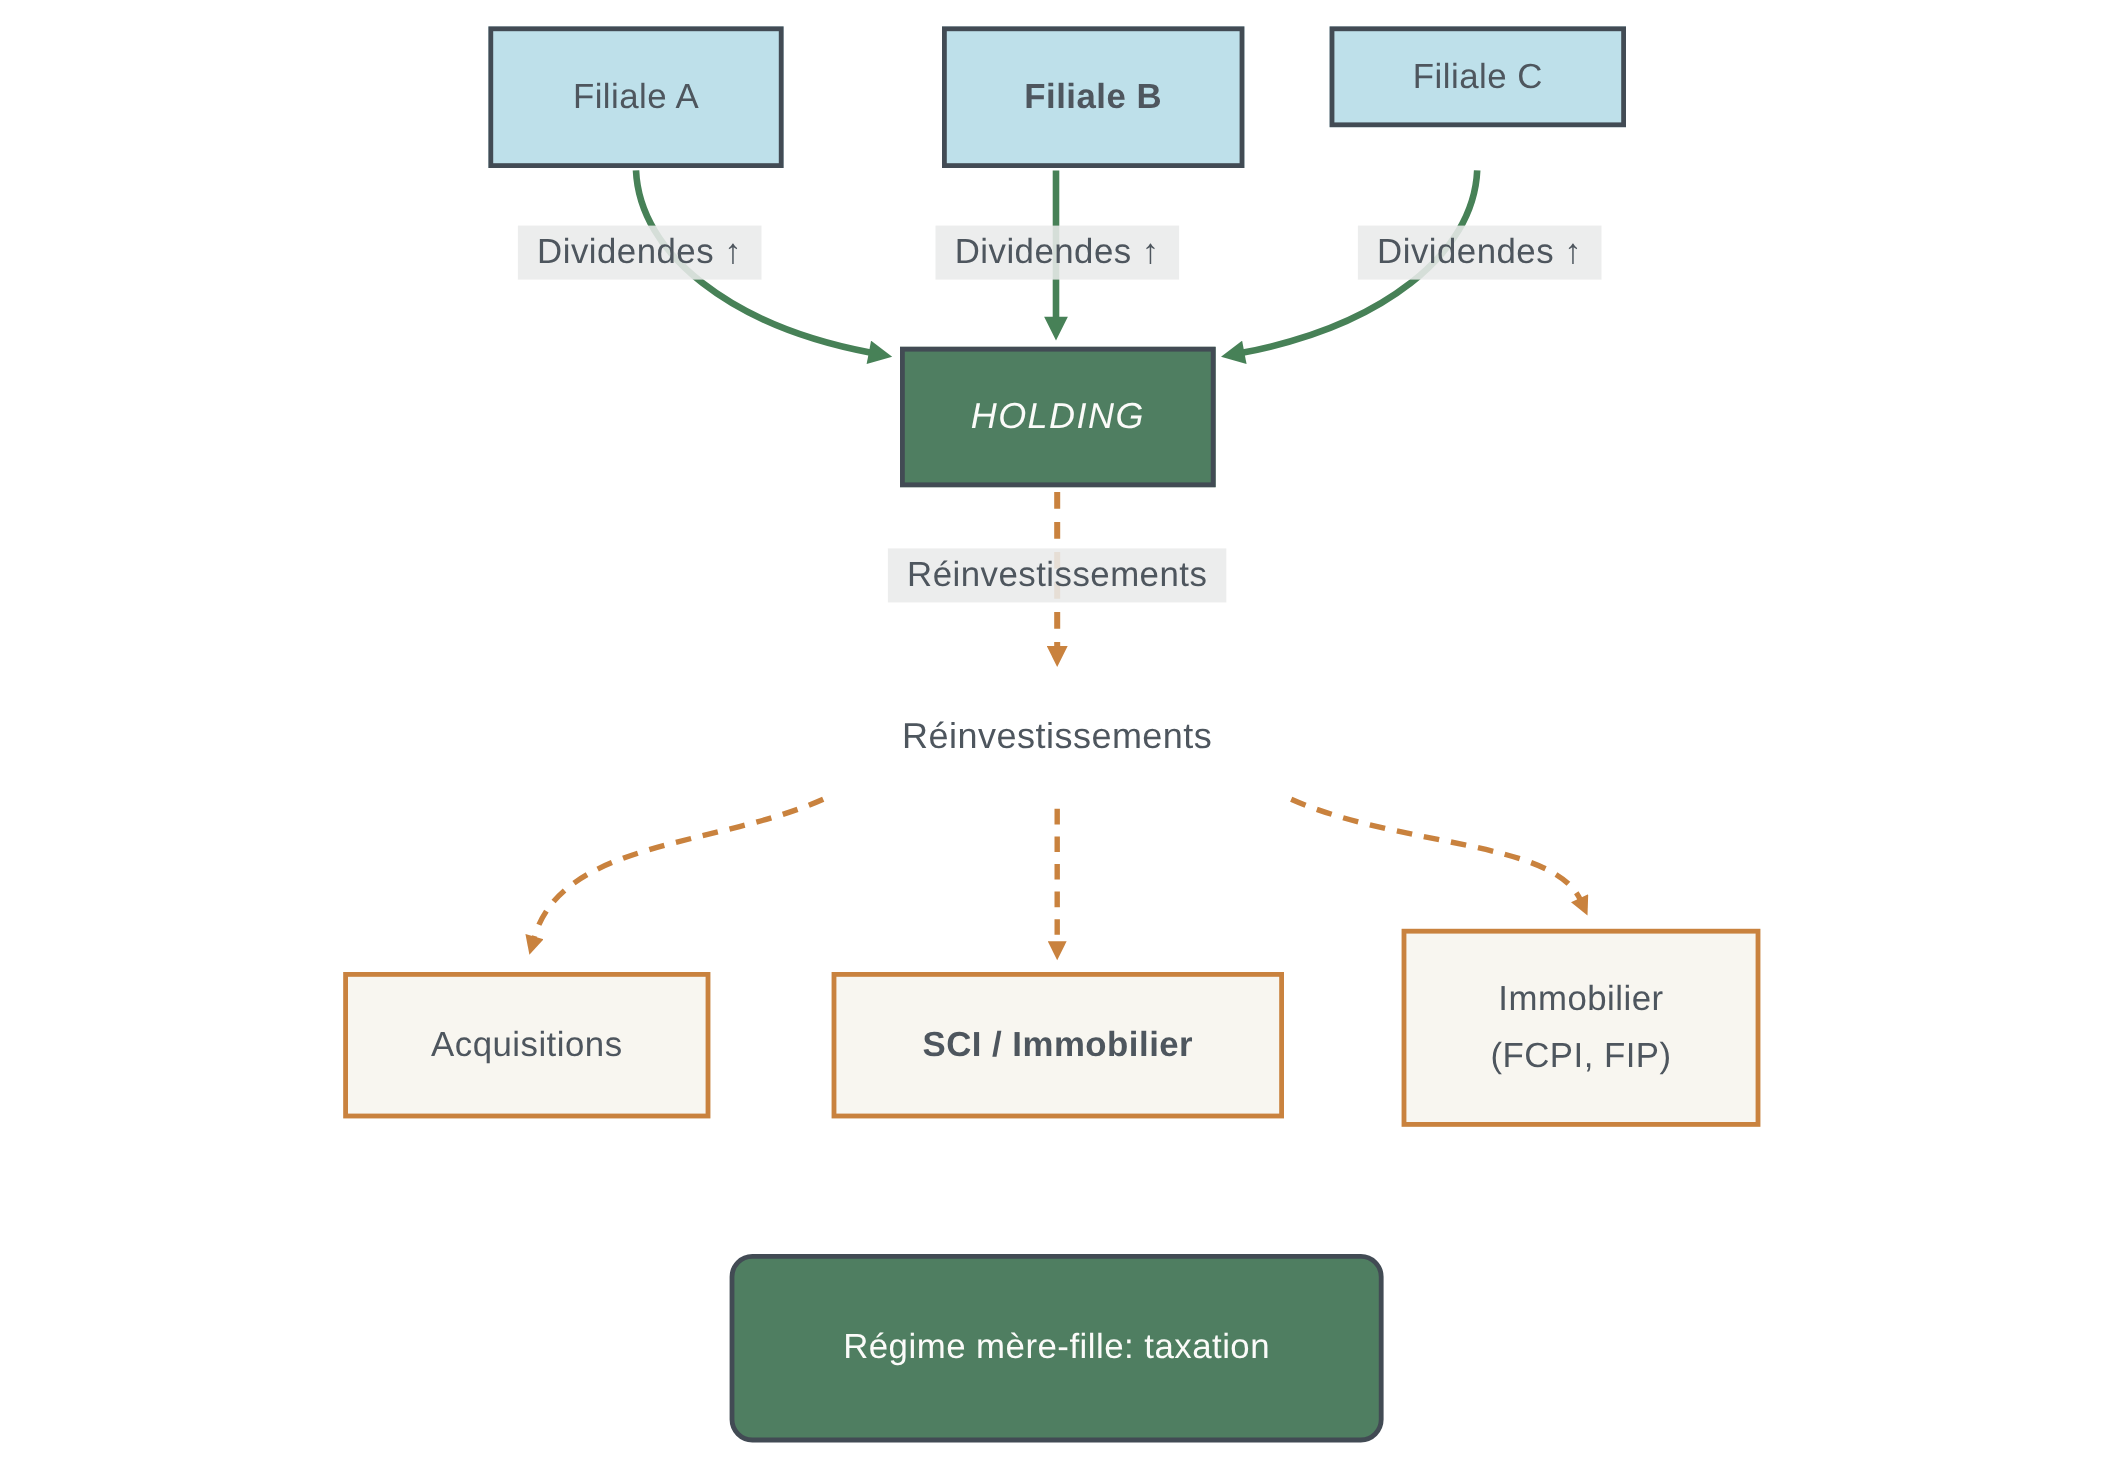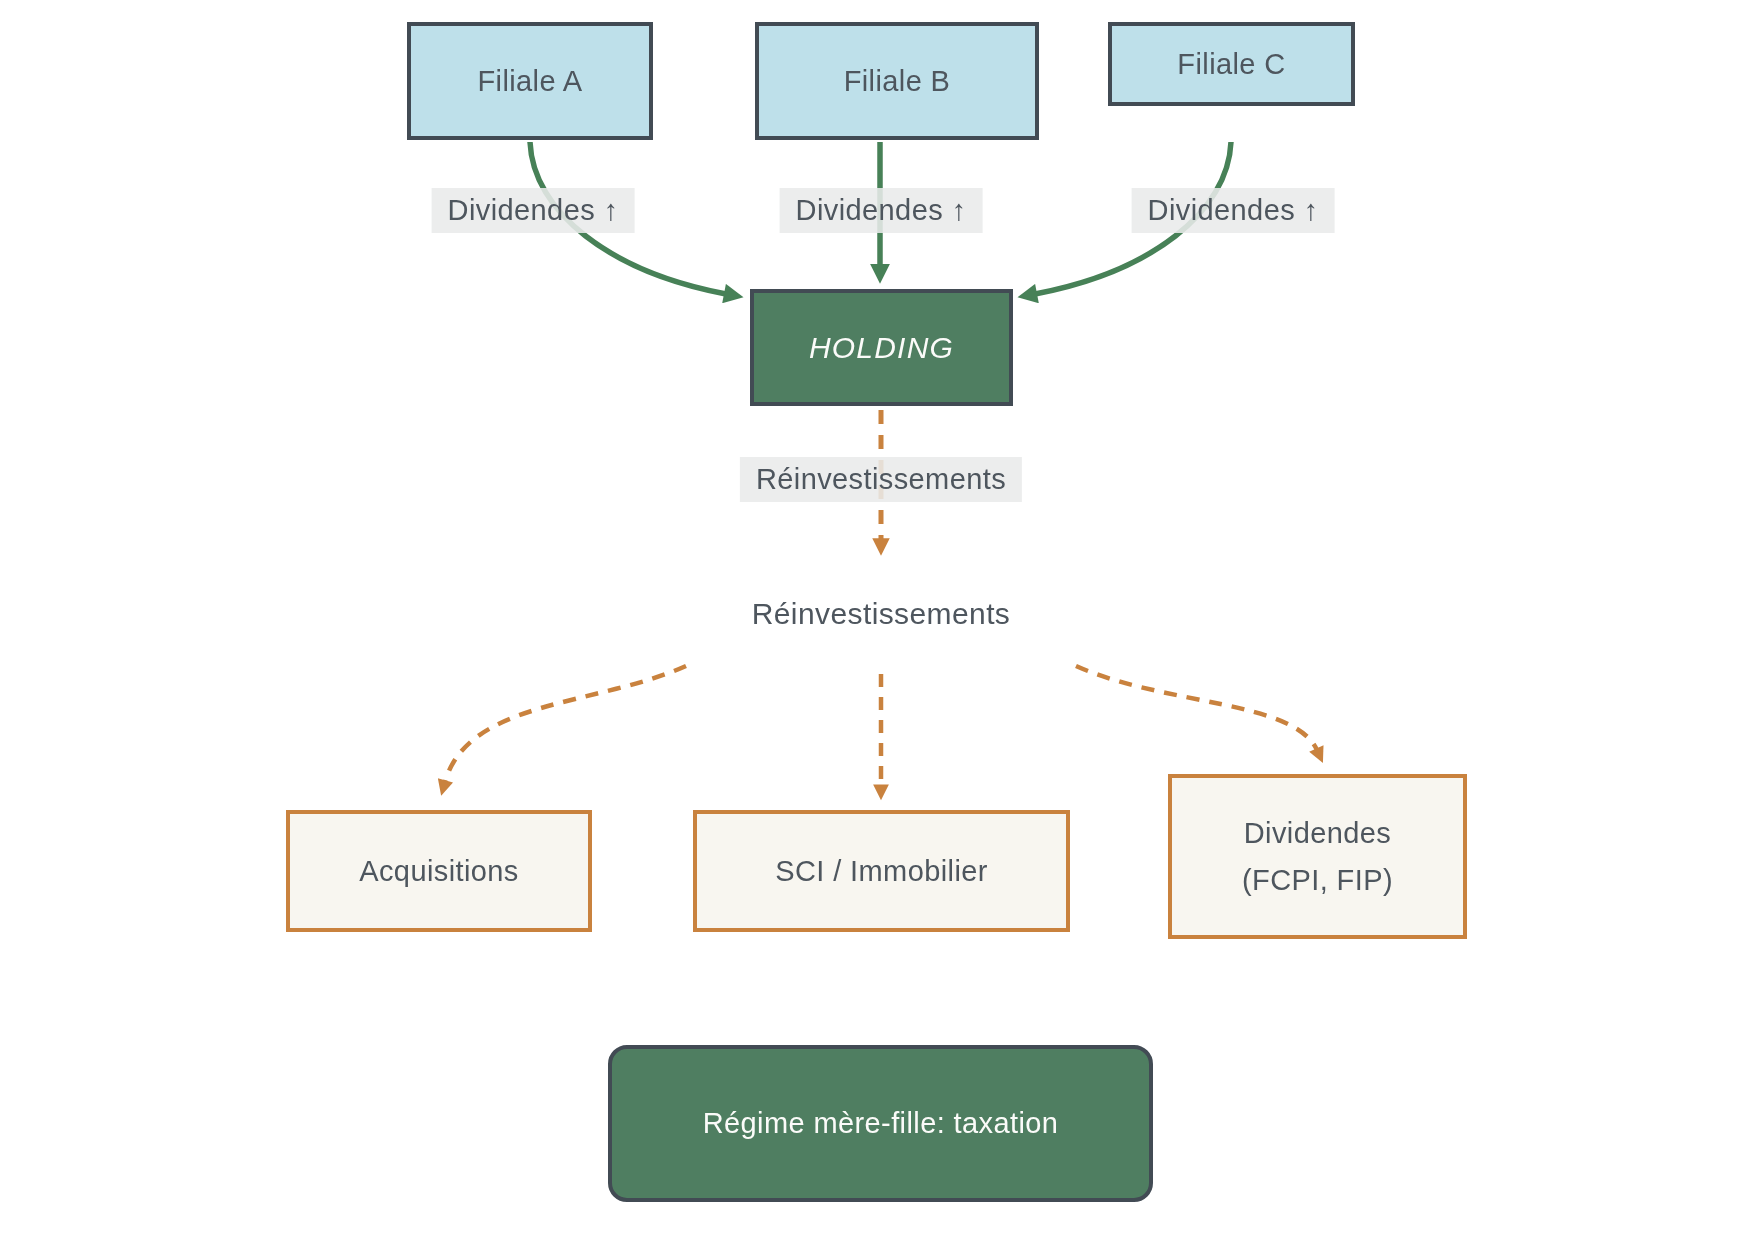--- a/index.html
+++ b/index.html
@@ -93,21 +93,21 @@
 
     <path d="M 881 410 L 881 540" fill="none" stroke="#C9823E" stroke-width="5" stroke-dasharray="14 11" marker-end="url(#ah-orange)"></path>
     <path d="M 686 666 C 596 706, 468 700, 445 782" fill="none" stroke="#C9823E" stroke-width="4.5" stroke-dasharray="13 10" marker-end="url(#ah-orange)"></path>
     <path d="M 881 674 L 881 786" fill="none" stroke="#C9823E" stroke-width="4.5" stroke-dasharray="13 10" marker-end="url(#ah-orange)"></path>
     <path d="M 1076 666 C 1166 706, 1294 700, 1317 750" fill="none" stroke="#C9823E" stroke-width="4.5" stroke-dasharray="13 10" marker-end="url(#ah-orange)"></path>
   </svg>
 
   <div class="box box-blue" style="left:407px; top:22px; width:246px; height:118px;">
     <span>Filiale A</span>
   </div>
-  <div class="box box-blue" style="left:755px; top:22px; width:284px; height:118px;">
+  <div class="box box-blue" style="left:785px; top:22px; width:252px; height:118px;font-weight:bold;">
     <span>Filiale B</span>
   </div>
   <div class="box box-blue" style="left:1108px; top:22px; width:247px; height:84px;">
     <span>Filiale C</span>
   </div>
 
   <div class="edge-label" style="left:533px; top:188px;">
     <span>Dividendes ↑</span>
   </div>
   <div class="edge-label" style="left:881px; top:188px;">
@@ -124,26 +124,26 @@
   <div class="edge-label" style="left:881px; top:457px;">
     <span>Réinvestissements</span>
   </div>
   <div class="free-text" style="left:881px; top:597px;">
     <span>Réinvestissements</span>
   </div>
 
   <div class="box box-cream" style="left:286px; top:810px; width:306px; height:122px;">
     <span>Acquisitions</span>
   </div>
-  <div class="box box-cream" style="left:693px; top:810px; width:377px; height:122px;">
+  <div class="box box-cream" style="left:693px; top:810px; width:377px; height:122px;font-weight:bold;">
     <span>SCI / Immobilier</span>
   </div>
   <div class="box box-cream" style="left:1168px; top:774px; width:299px; height:165px;">
     <div class="two-line">
-      <div>Dividendes</div>
+      <div>Immobilier</div>
       <div>(FCPI, FIP)</div>
     </div>
   </div>
 
   <div class="box box-green" style="left:608px; top:1045px; width:545px; height:157px;border-radius:19px;">
     <div class="two-line">
       <div>Régime mère-fille: taxation</div>
     </div>
   </div>
 

